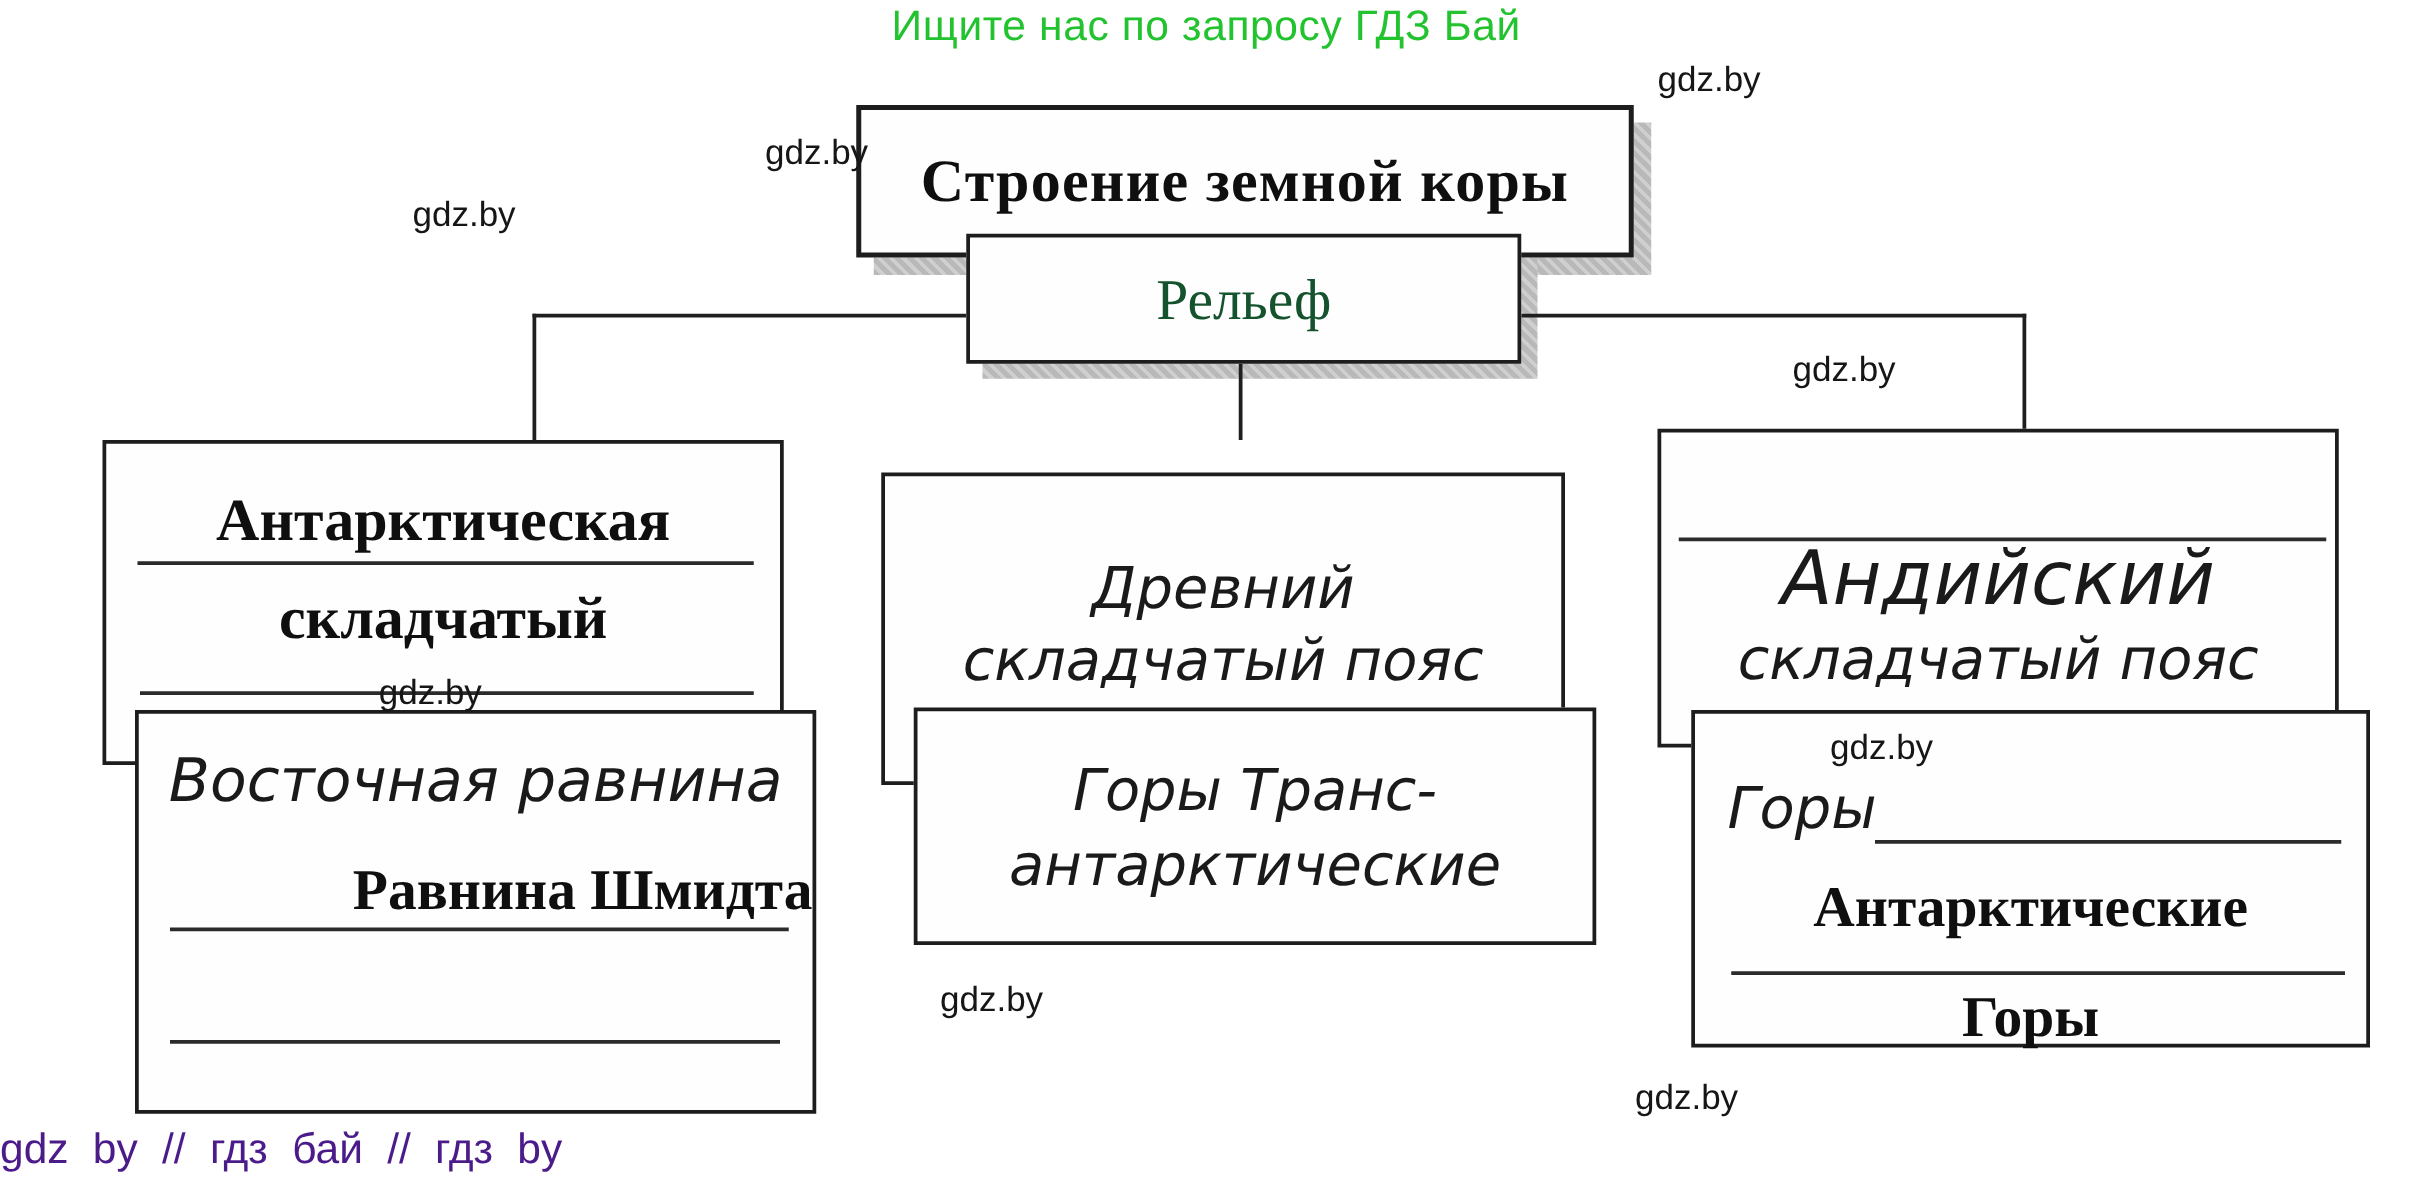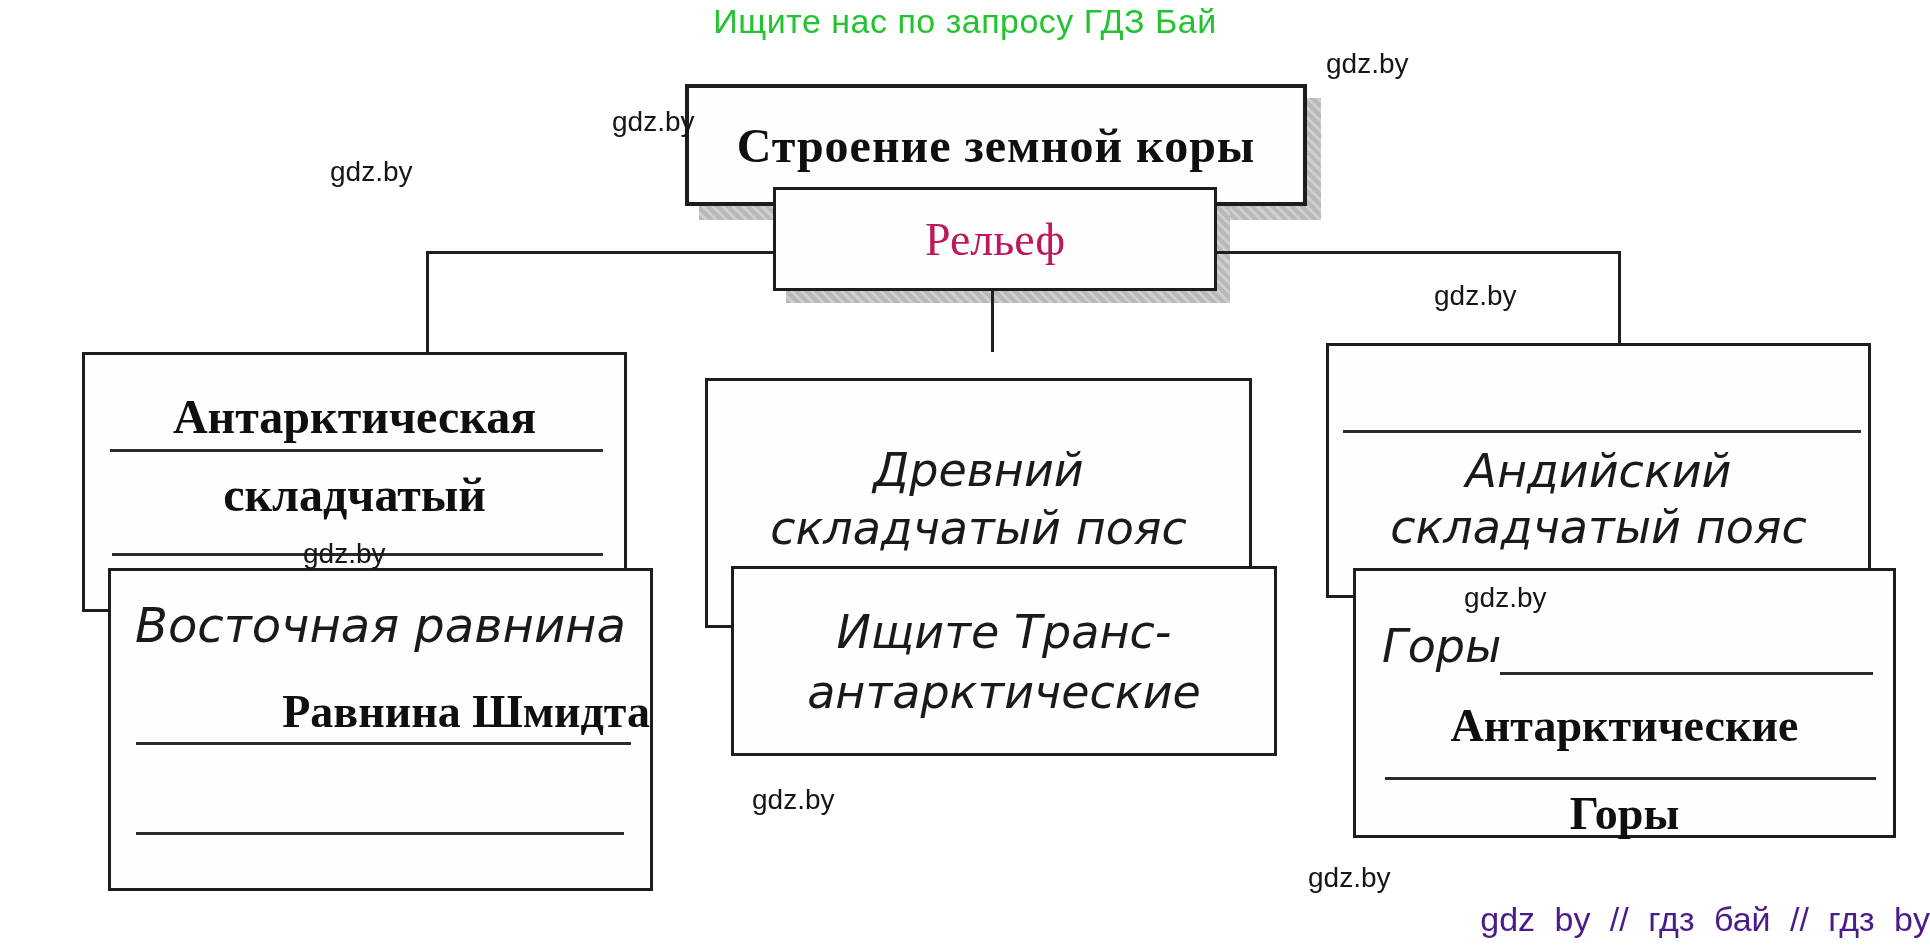--- a/index.html
+++ b/index.html
@@ -6,21 +6,21 @@
   #canvas{
     position:relative;width:1930px;height:947px;background:#ffffff;overflow:hidden;
     font-family:"Liberation Sans",sans-serif;color:#141414;
   }
   
   .promo{
     position:absolute;left:0;top:2px;width:100%;text-align:center;
     font-size:34px;font-weight:400;color:#22c32f;letter-spacing:.5px;z-index:9;
   }
   .footer{
-    position:absolute;left:0;top:900px;width:100%;text-align:right;
+    position:absolute;left:0;top:900px;width:100%;text-align:left;
     font-size:34px;color:#4b1b8a;word-spacing:10px;z-index:9;
   }
   
   .wm{
     position:absolute;font-size:28px;color:#161616;z-index:9;white-space:nowrap;
   }
   
   .box{
     position:absolute;background:#fffefe;border:3px solid #1d1d1d;box-sizing:border-box;
   }
@@ -28,21 +28,21 @@
   .shadow{
     position:absolute;z-index:1;
     background:repeating-linear-gradient(45deg,#b9b9b9 0 4px,#cfcfcf 4px 7px);
   }
   
   .line{position:absolute;background:#1f1f1f;z-index:2;}
   
   .blank{position:absolute;height:3px;background:#2b2b2b;}
   
   .serifbold{font-family:"Liberation Serif",serif;font-weight:700;color:#0f0f0f;}
-  .serifreg{font-family:"Liberation Serif",serif;font-weight:400;color:#be185d;}
+  .serifreg{font-family:"Liberation Serif",serif;font-weight:400;color:#14532d;}
   .hand{font-family:"DejaVu Sans",sans-serif;font-style:italic;color:#1a1a1a;}
   .txt{position:absolute;left:0;width:100%;text-align:center;white-space:nowrap;}
   .z3{z-index:3}.z4{z-index:4}.z5{z-index:5}.z6{z-index:6}
 </style>
 </head>
 <body>
 
 <div id="canvas">
 
   <div class="promo">Ищите нас по запросу ГДЗ Бай</div>
@@ -77,27 +77,27 @@
     <div class="blank" style="left:25px;top:171px;width:495px;"></div>
     <div class="blank" style="left:25px;top:261px;width:488px;"></div>
   </div>
 
   <div class="box z3" style="left:705px;top:350px;width:547px;height:250px;margin-top:28px;">
     <div class="txt hand" style="top:62px;font-size:46px;">Древний</div>
     <div class="txt hand" style="top:120px;font-size:46px;">складчатый пояс</div>
   </div>
 
   <div class="box z4" style="left:731px;top:566px;width:546px;height:190px;">
-    <div class="txt hand" style="top:36px;font-size:46px;">Ищите Транс-</div>
+    <div class="txt hand" style="top:36px;font-size:46px;">Горы Транс-</div>
     <div class="txt hand" style="top:96px;font-size:46px;">антарктические</div>
   </div>
 
   <div class="box z3" style="left:1326px;top:343px;width:545px;height:255px;">
     <div class="blank" style="left:14px;top:84px;width:518px;"></div>
-    <div class="txt hand" style="top:98px;font-size:46px;">Андийский</div>
+    <div class="txt hand" style="top:82px;font-size:60px;">Андийский</div>
     <div class="txt hand" style="top:154px;font-size:46px;">складчатый пояс</div>
   </div>
 
   <div class="box z4" style="left:1353px;top:568px;width:543px;height:270px;">
     <div class="hand" style="position:absolute;left:26px;top:48px;font-size:46px;">Горы</div>
     <div class="blank" style="left:144px;top:101px;width:373px;"></div>
     <div class="txt serifbold" style="top:128px;font-size:46px;">Антарктические</div>
     <div class="blank" style="left:29px;top:206px;width:491px;"></div>
     <div class="txt serifbold" style="top:216px;font-size:46px;">Горы</div>
   </div>

